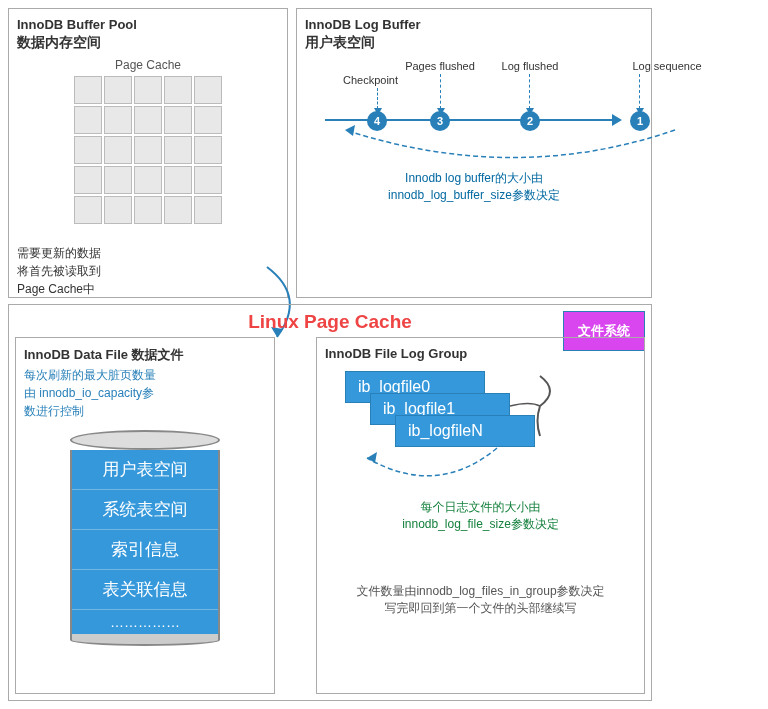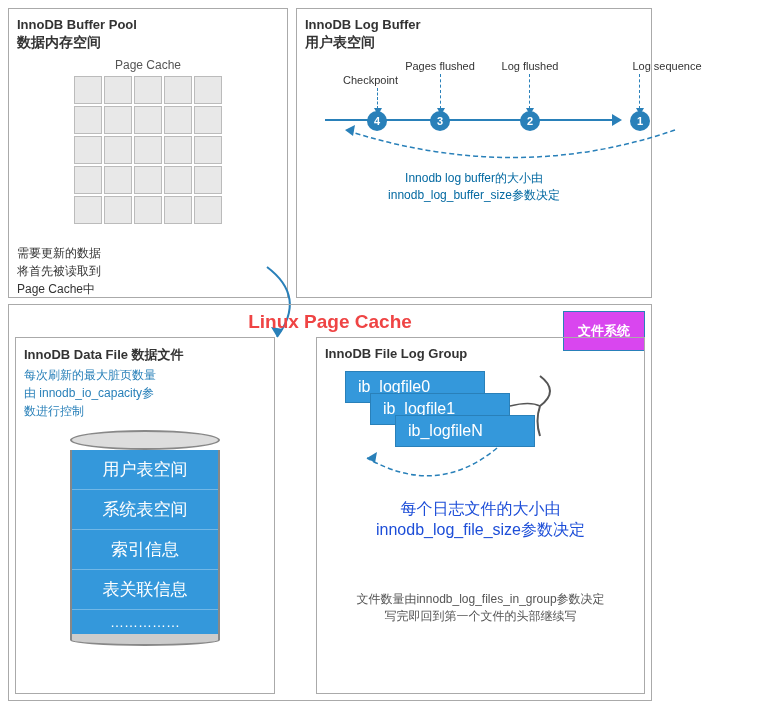--- a/index.html
+++ b/index.html
@@ -378,21 +378,21 @@
             <path d="M -30 30 Q -10 25 0 30" fill="none" stroke="#555" stroke-width="1.5"></path>
           </svg>
         </div>
 
         <svg style="position:absolute; top:100px; left:40px; overflow:visible;" width="200" height="80">
           <path d="M 140 10 Q 80 60 10 20" fill="none" stroke="#2980b9" stroke-width="1.5" stroke-dasharray="5,3"></path>
           <polygon points="10,20 20,14 18,25" fill="#2980b9"></polygon>
         </svg>
 
         <div style="margin-top:8px;">
-          <div style="font-size:16px; color:#1d4ed8; text-align:center;">
+          <div style="font-size:12px; color:#15803d; text-align:center;">
             <span>每个日志文件的大小由</span><br>
             <span>innodb_log_file_size参数决定</span>
           </div>
           <div style="font-size:12px; color:#555; text-align:center; margin-top:50px;">
             <span>文件数量由innodb_log_files_in_group参数决定</span><br>
             <span>写完即回到第一个文件的头部继续写</span>
           </div>
         </div>
       </div>
 

